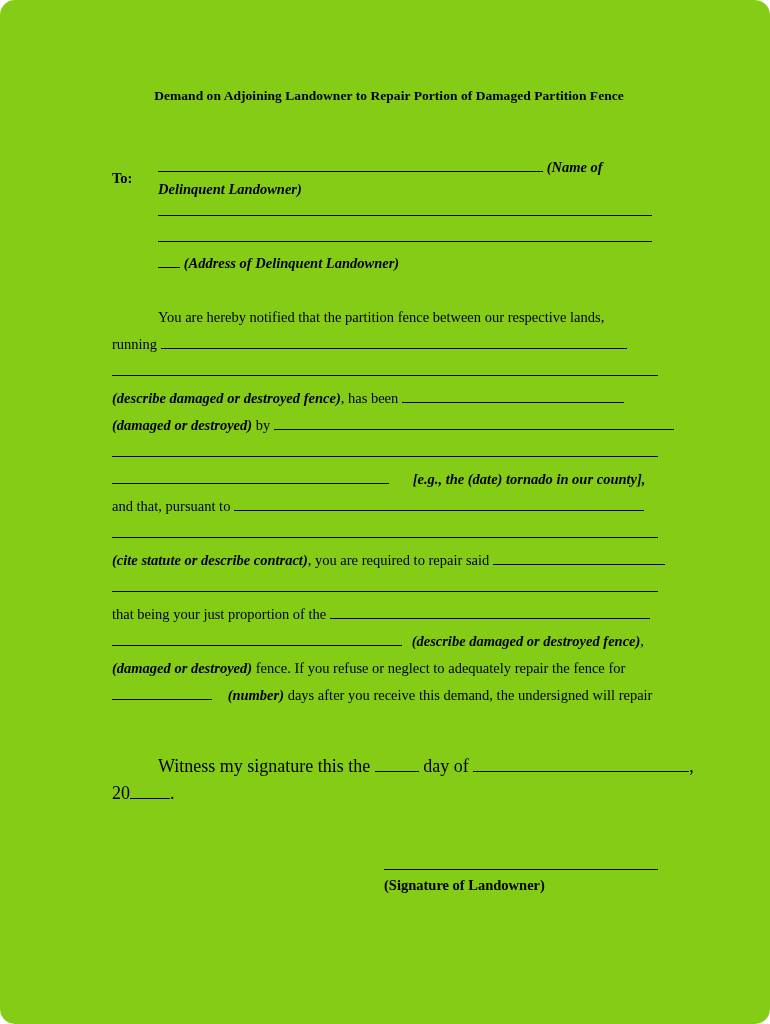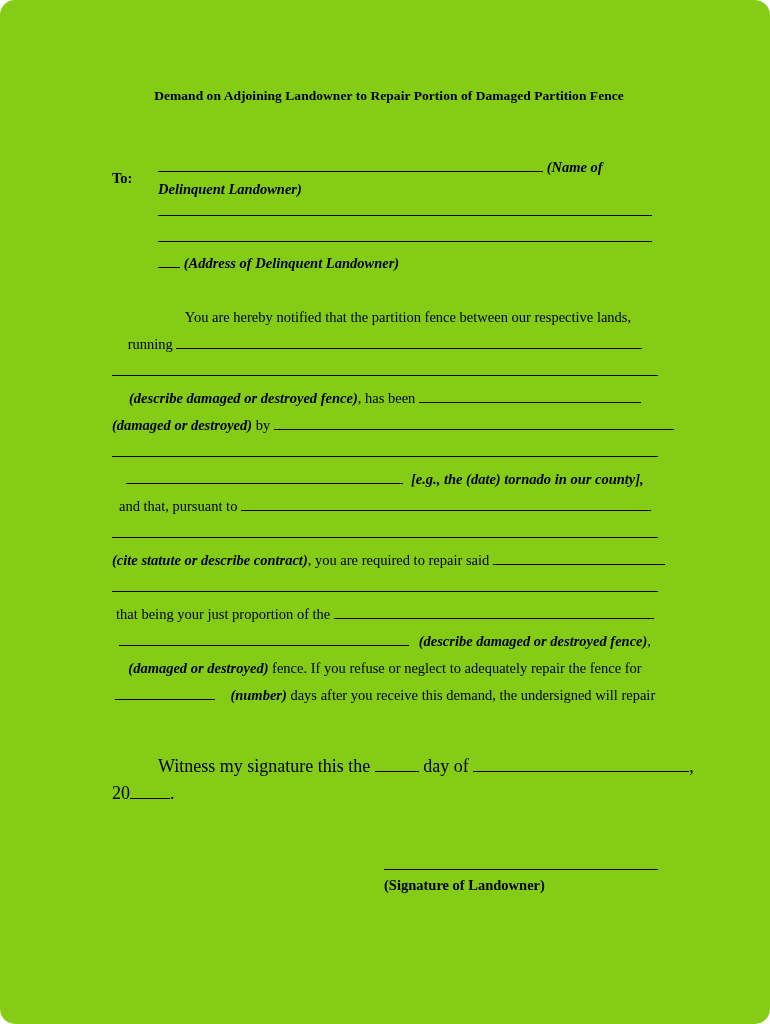--- a/index.html
+++ b/index.html
@@ -59,21 +59,20 @@
   .fill {
     display: inline-block;
     border-bottom: 1px solid #000;
     vertical-align: baseline;
     height: 15px;
   }
   .body-text {
     margin-top: 30px;
     font-size: 14.5px;
     line-height: 27px;
-    text-align: center;
   }
   .indent {
     display: inline-block;
     width: 46px;
   }
   p.line {
     margin: 0;
     white-space: nowrap;
   }
   p.wrapline {
@@ -154,21 +153,21 @@
         <span>by</span>
         <span class="fill" style="width:400px;"></span>
       </p>
 
       <p class="line">
         <span class="fill" style="width:546px;"></span>
       </p>
 
       <p class="line">
         <span class="fill" style="width:277px;"></span>
-        <span class="ital-bold" style="margin-left:4px;">[e.g., the (date) tornado in our county],</span>
+        <span class="ital-bold" style="margin-left:20px;">[e.g., the (date) tornado in our county],</span>
       </p>
 
       <p class="line">
         <span>and that, pursuant to</span>
         <span class="fill" style="width:410px;"></span>
       </p>
 
       <p class="line">
         <span class="fill" style="width:546px;"></span>
       </p>

